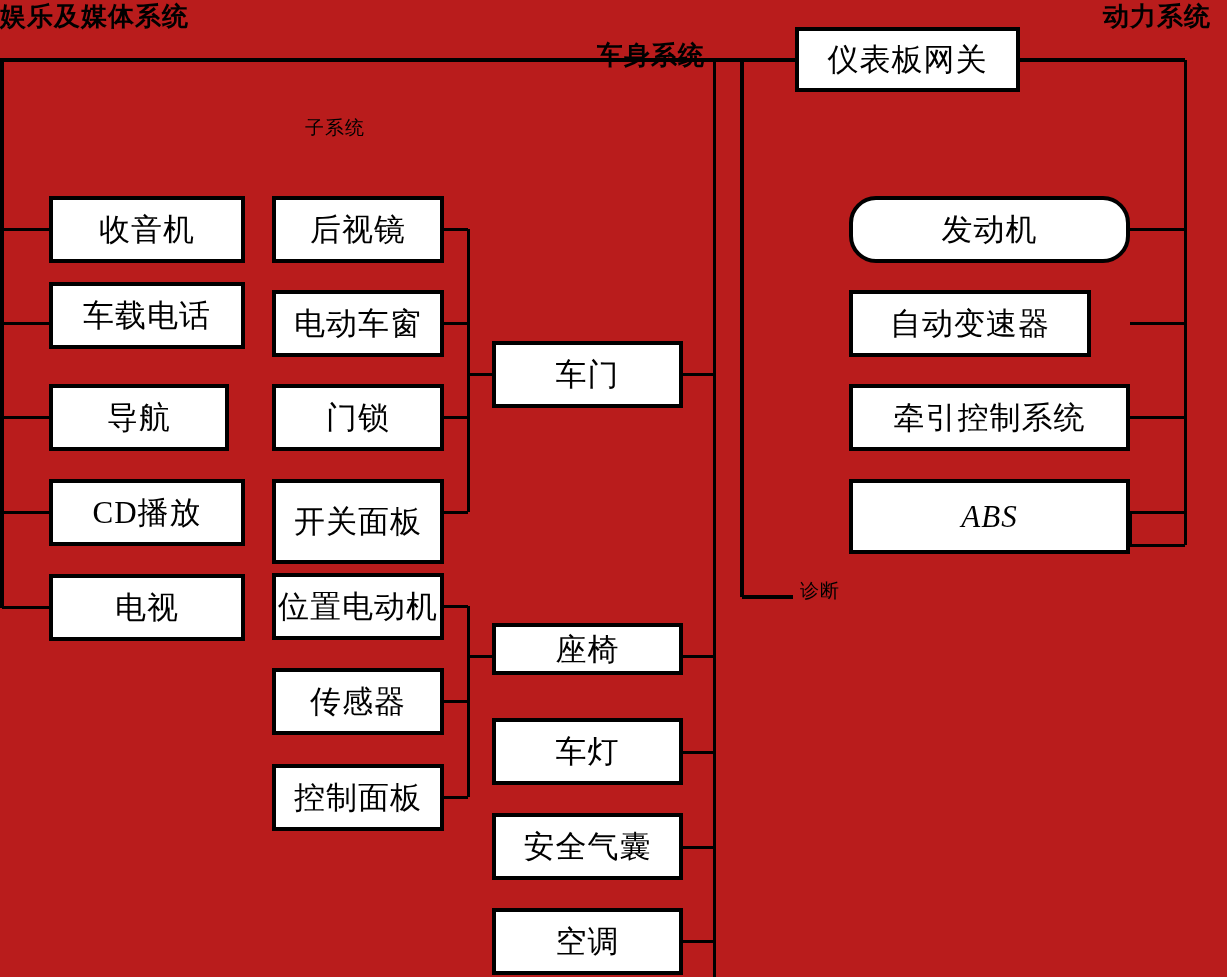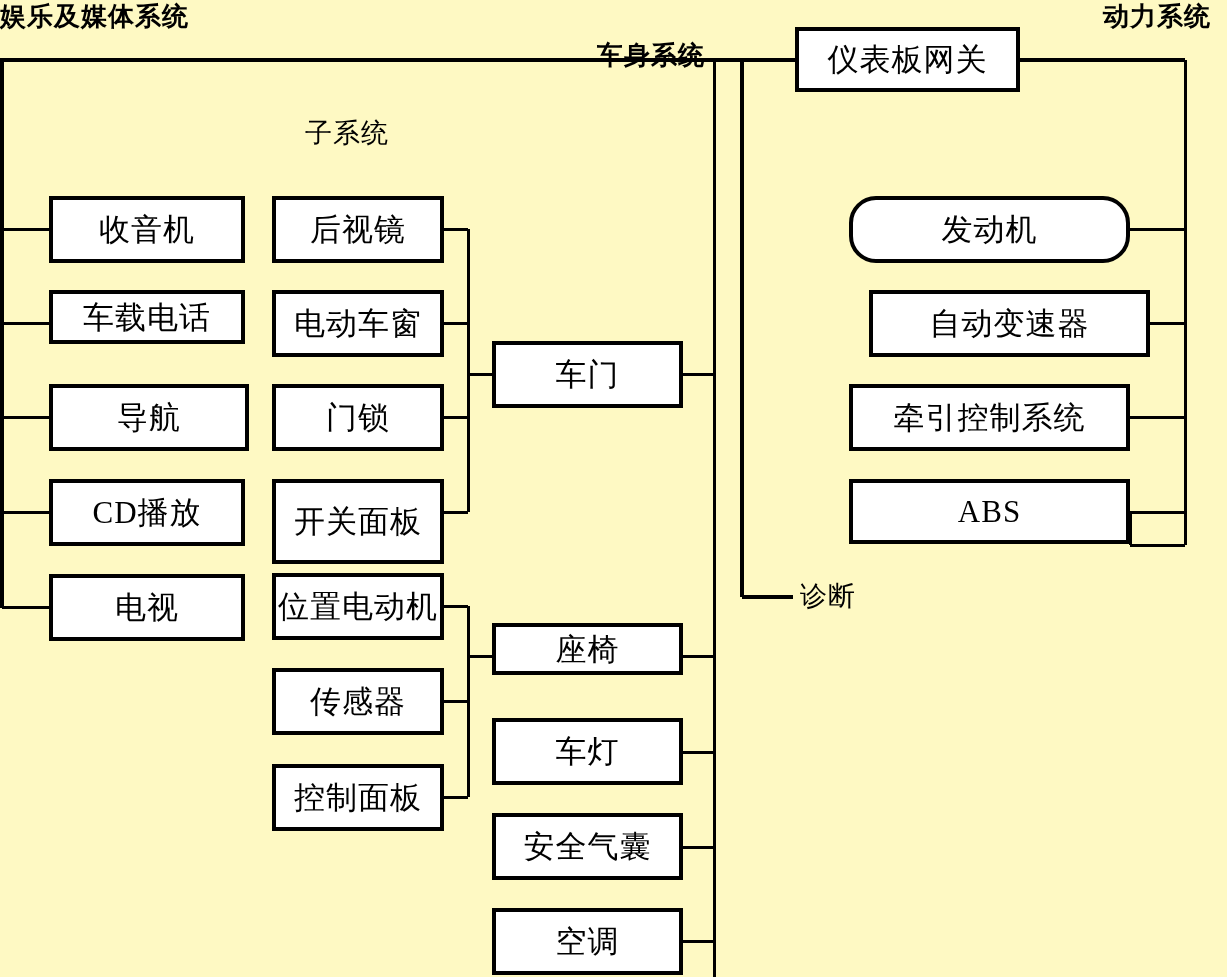--- a/index.html
+++ b/index.html
@@ -4,21 +4,21 @@
 <style>
   html, body {
     margin: 0;
     padding: 0;
     background: #ffffff;
   }
   #canvas {
     position: relative;
     width: 1227px;
     height: 977px;
-    background: #fef9c3;
+    background: #b91c1c;
     font-family: "Liberation Serif", "DejaVu Serif", serif;
     overflow: hidden;
   }
   svg.wires {
     position: absolute;
     left: 0; top: 0;
     width: 1227px;
     height: 977px;
   }
   .node {
@@ -30,26 +30,27 @@
     align-items: center;
     justify-content: center;
     font-size: 31px;
     color: #000000;
     line-height: 1;
     letter-spacing: 1px;
     z-index: 4;
   }
   .freetext {
     position: absolute;
-    font-size: 27px;
+    font-size: 19px;
     color: #000000;
     white-space: nowrap;
     line-height: 1;
     letter-spacing: 1px;
     z-index: 5;
+    font-family: Liberation Mono, monospace;
   }
   .zone-label {
     position: absolute;
     font-size: 26px;
     font-weight: bold;
     color: #000000;
     white-space: nowrap;
     line-height: 1;
     letter-spacing: 1px;
     z-index: 5;
@@ -114,23 +115,23 @@
   <div class="zone-label" style="left:597px; top:4px;margin-top:39px;">车身系统</div>
 
   <div class="zone-label" style="left:1103px; top:4px;">动力系统</div>
 
   <div class="freetext" style="left:305px; top:120px;">子系统</div>
 
   <div class="freetext" style="left:800px; top:583px;">诊断</div>
 
   <div class="node" style="left:49px; top:196px; width:196px; height:67px;">收音机</div>
 
-  <div class="node" style="left:49px; top:290px; width:196px; height:54px;">车载电话</div>
+  <div class="node" style="left:49px; top:282px; width:196px; height:67px;">车载电话</div>
 
-  <div class="node" style="left:49px; top:384px; width:200px; height:67px;font-family:Liberation Serif, serif;">导航</div>
+  <div class="node" style="left:49px; top:384px; width:180px; height:67px;font-family:Liberation Serif, serif;">导航</div>
 
   <div class="node" style="left:49px; top:479px; width:196px; height:67px;">CD播放</div>
 
   <div class="node" style="left:49px; top:574px; width:196px; height:67px;">电视</div>
 
   <div class="node" style="left:272px; top:196px; width:172px; height:67px;">后视镜</div>
 
   <div class="node" style="left:272px; top:290px; width:172px; height:67px;">电动车窗</div>
 
   <div class="node" style="left:272px; top:384px; width:172px; height:67px;">门锁</div>
@@ -150,19 +151,19 @@
   <div class="node" style="left:492px; top:718px; width:191px; height:67px;">车灯</div>
 
   <div class="node" style="left:492px; top:813px; width:191px; height:67px;">安全气囊</div>
 
   <div class="node" style="left:492px; top:908px; width:191px; height:67px;text-align:right;">空调</div>
 
   <div class="node" style="left:795px; top:27px; width:225px; height:65px;">仪表板网关</div>
 
   <div class="node" style="left:849px; top:196px; width:281px; height:67px;border-radius:27px;">发动机</div>
 
-  <div class="node" style="left:869px; top:290px; width:281px; height:67px;">自动变速器</div>
+  <div class="node" style="left:849px; top:290px; width:242px; height:67px;">自动变速器</div>
 
   <div class="node" style="left:849px; top:384px; width:281px; height:67px;">牵引控制系统</div>
 
-  <div class="node" style="left:849px; top:479px; width:281px; height:65px;">ABS</div>
+  <div class="node" style="left:849px; top:479px; width:281px; height:75px;font-style:italic;">ABS</div>
 
 </div>
 
 </body></html>

